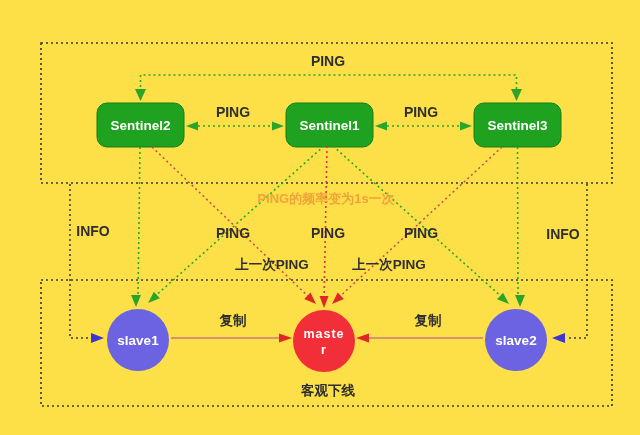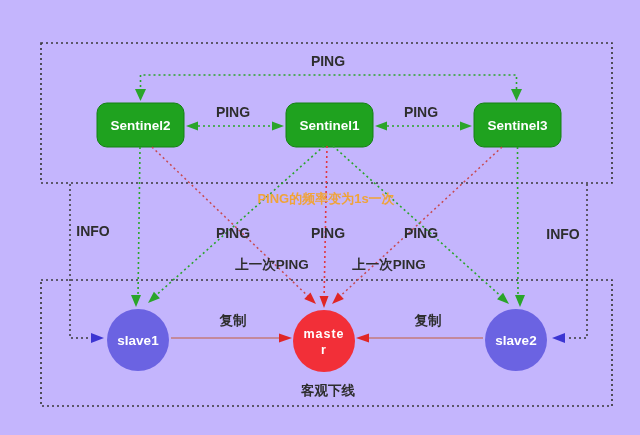--- a/index.html
+++ b/index.html
@@ -1,17 +1,17 @@
 <!DOCTYPE html>
 <html style="--sentinel-green: #1fa21f; --green-line: #2aa52a; --red-line-diag: #c84a50; --red-line-vert: #e0353f; --master-red: #f22f38; --slave-blue: #6b63e2; --blue-arrow: #3c35d2; --replicate-line: #c47b7b; --replicate-arrow: #e02626; --orange-note: #f0a338; --border-dark: #3a3a3a; --label-dark: #2e2e2e;"><head>
 <meta charset="utf-8">
 <style>
   html,body{margin:0;padding:0;background:#ffffff;}
   body{font-family:"Liberation Sans", sans-serif;}
-  .stage{width:640px;height:435px;background:#c4b5fd;position:relative;overflow:hidden;}
+  .stage{width:640px;height:435px;background:#fde047;position:relative;overflow:hidden;}
   svg{display:block;}
 
   .dashed-box{fill:none;stroke:var(--border-dark);stroke-width:1.7;stroke-dasharray:2 3;}
   .sentinel-box{fill:var(--sentinel-green);stroke:#158015;stroke-width:1;}
   .conn-green{fill:none;stroke:var(--green-line);stroke-width:1.6;stroke-dasharray:2 3;}
   .conn-red{fill:none;stroke:var(--red-line-diag);stroke-width:1.5;stroke-dasharray:2 3;}
   .conn-red-v{fill:none;stroke:var(--red-line-vert);stroke-width:1.6;stroke-dasharray:2 3;}
   .conn-dark{fill:none;stroke:var(--border-dark);stroke-width:1.5;stroke-dasharray:2 3;}
   .conn-repl{fill:none;stroke:var(--replicate-line);stroke-width:1.6;}
   .ah-green{fill:var(--green-line);}

